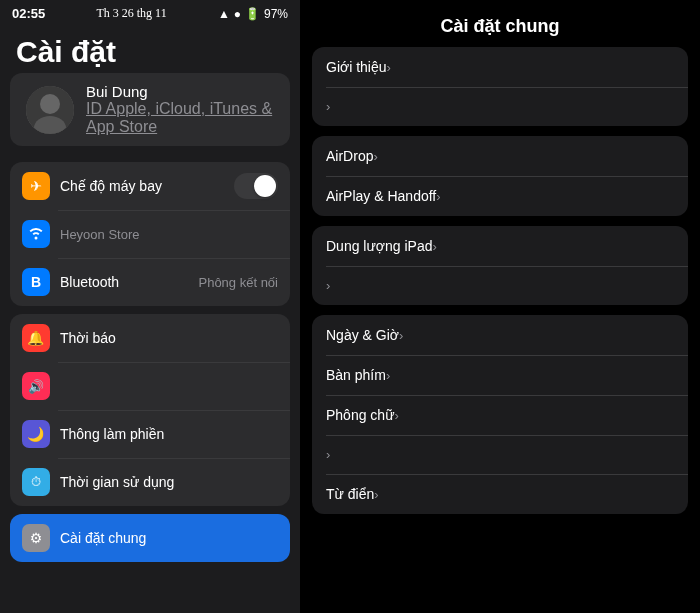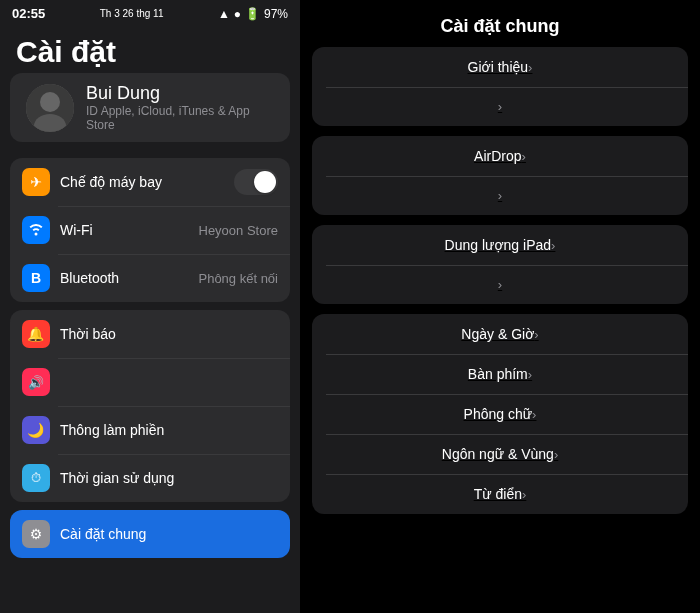--- a/index.html
+++ b/index.html
@@ -84,27 +84,28 @@
       border-radius: 50%;
       background: linear-gradient(135deg, #3a3a3a 0%, #666 50%, #444 100%);
       display: flex;
       align-items: center;
       justify-content: center;
       font-size: 20px;
     }
 
     .user-info .user-name {
       color: #fff;
-      font-size: 18px;
+      font-size: 15px;
       font-weight: 500;
     }
 
     .user-info .user-sub {
       color: #8e8e93;
-      font-size: 12px;
+      font-size: 16px;
+      text-decoration: underline;
     }
 
     .settings-list {
       flex: 1;
       overflow-y: auto;
       padding: 0 10px;
     }
 
     .settings-group {
       background: #2c2c2e;
@@ -222,25 +223,24 @@
     .right-group {
       background: #1c1c1e;
       border-radius: 12px;
       margin-bottom: 10px;
       overflow: hidden;
     }
 
     .right-item {
       display: flex;
       align-items: center;
-      justify-content: center;
+      justify-content: flex-start;
       padding: 12px 14px;
       cursor: pointer;
       position: relative;
-      text-decoration: underline;
     }
 
     .right-item:not(:last-child)::after {
       content: '';
       position: absolute;
       bottom: 0;
       left: 14px;
       right: 0;
       height: 0.5px;
       background: #3a3a3c;
@@ -258,21 +258,21 @@
 
     .scrollbar-hide::-webkit-scrollbar { display: none; }
   </style>
 </head>
 <body>
 
 <div class="left-panel">
 
   <div class="status-bar">
     <span class="status-time">02:55</span>
-    <span class="status-time" style="font-size:10px; font-weight:400;">Th 3 26 thg 11</span>
+    <span class="status-time" style="font-size:12px; font-weight:400;font-family:Liberation Serif, serif;">Th 3 26 thg 11</span>
     <div class="status-icons">
       <span>▲</span>
       <span>●</span>
       <span>🔋</span>
       <span>97%</span>
     </div>
   </div>
 
   <div class="left-title">Cài đặt</div>
 
@@ -305,21 +305,20 @@
         </div>
       </div>
       <div class="settings-item">
         <div class="icon-box blue">
           <span style="color:#fff; font-size:13px;">
             <svg width="16" height="14" viewBox="0 0 16 14" fill="white">
               <path d="M8 10.5a1.5 1.5 0 110 3 1.5 1.5 0 010-3zm-3.5-2.8a5 5 0 017 0l-1.4 1.4a3 3 0 00-4.2 0L4.5 7.7zm-3-3a9 9 0 0113 0l-1.4 1.4a7 7 0 00-10.2 0L1.5 4.7z"></path>
             </svg>
           </span>
         </div>
-        <span class="item-label">Wi-Fi</span>
         <span class="item-value">Heyoon Store</span>
       </div>
       <div class="settings-item">
         <div class="icon-box blue2">
           <span style="color:#fff; font-size:14px; font-weight:bold;">B</span>
         </div>
         <span class="item-label">Bluetooth</span>
         <span class="item-value">Phông kết nối</span>
       </div>
     </div>
@@ -378,20 +377,21 @@
         <span class="chevron">›</span>
       </div>
     </div>
 
     <div class="right-group">
       <div class="right-item">
         <span class="right-item-label">AirDrop</span>
         <span class="chevron">›</span>
       </div>
       <div class="right-item">
+        <span class="right-item-label">AirPlay &amp; Handoff</span>
         <span class="chevron">›</span>
       </div>
     </div>
 
     <div class="right-group">
       <div class="right-item">
         <span class="right-item-label">Dung lượng iPad</span>
         <span class="chevron">›</span>
       </div>
       <div class="right-item">
@@ -406,21 +406,20 @@
       </div>
       <div class="right-item">
         <span class="right-item-label">Bàn phím</span>
         <span class="chevron">›</span>
       </div>
       <div class="right-item">
         <span class="right-item-label">Phông chữ</span>
         <span class="chevron">›</span>
       </div>
       <div class="right-item">
-        <span class="right-item-label">Ngôn ngữ &amp; Vùng</span>
         <span class="chevron">›</span>
       </div>
       <div class="right-item">
         <span class="right-item-label">Từ điển</span>
         <span class="chevron">›</span>
       </div>
     </div>
 
   </div>
 </div>

